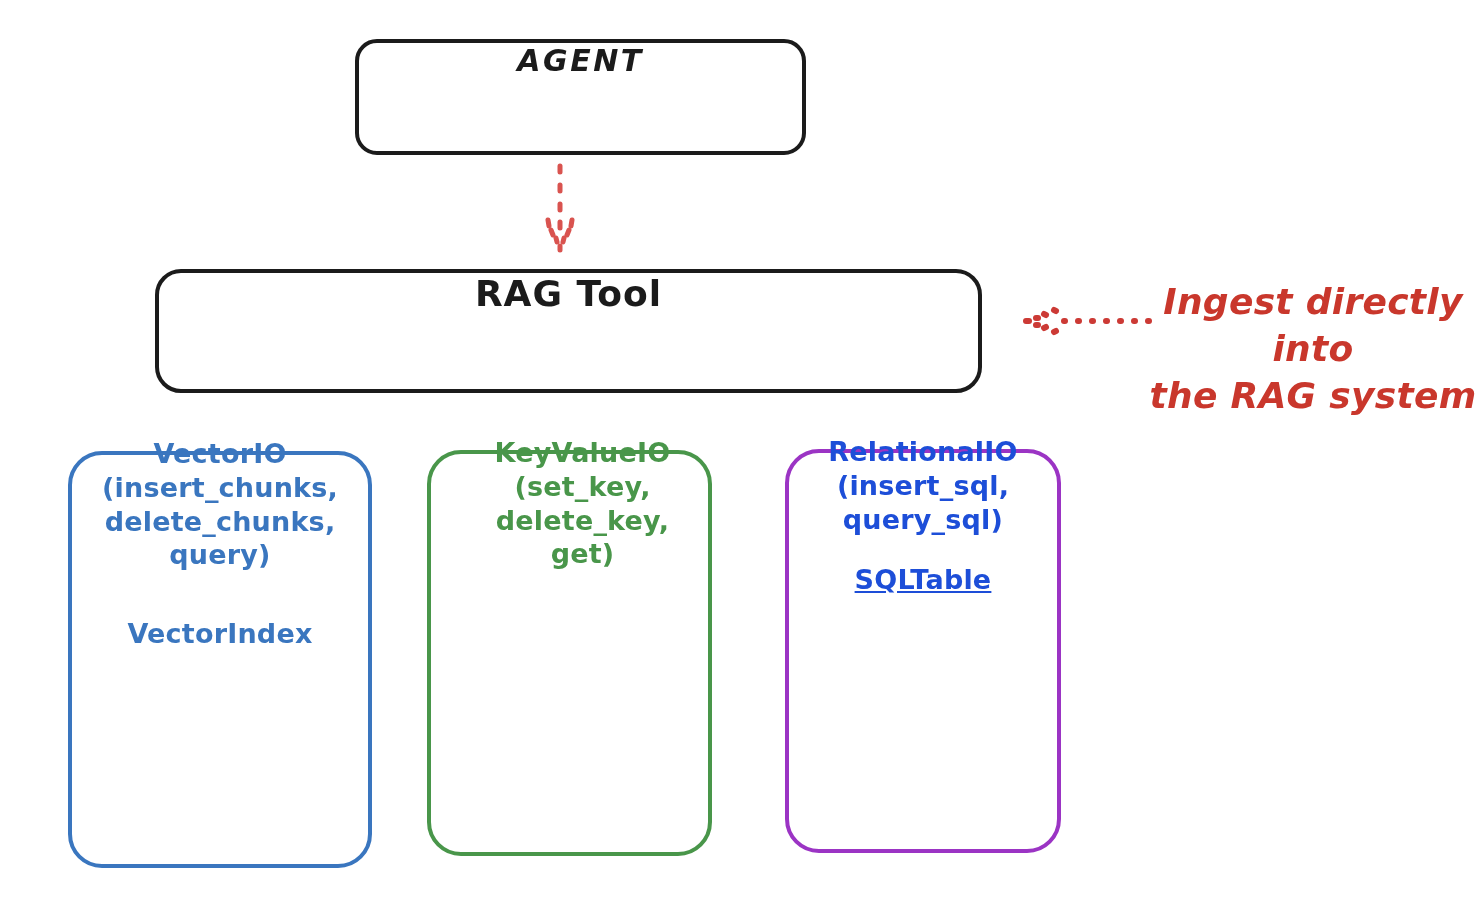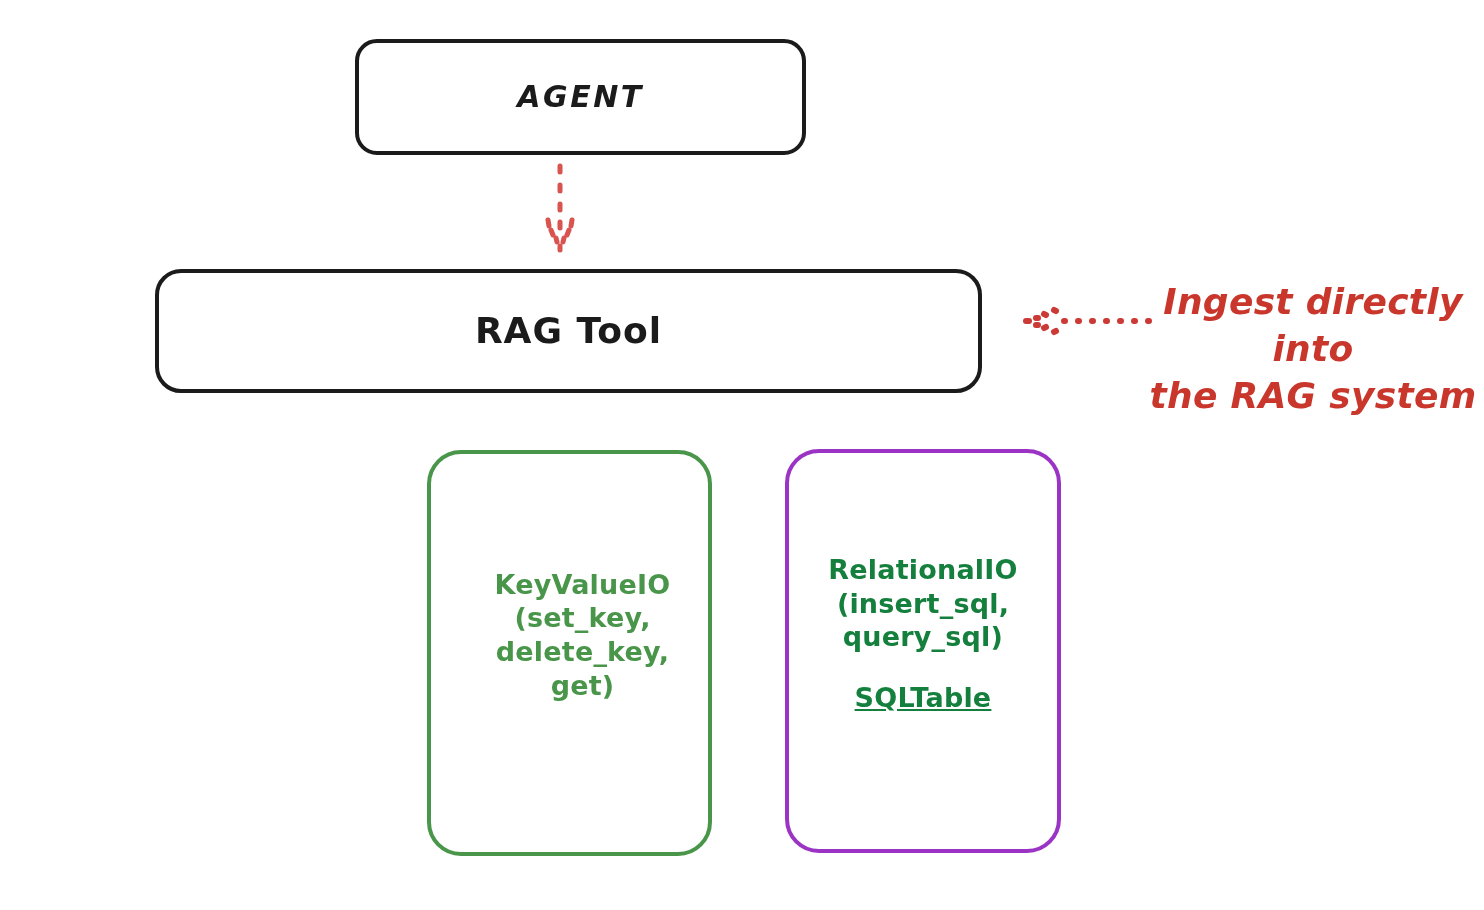--- a/index.html
+++ b/index.html
@@ -24,21 +24,20 @@
     height: 910px;
   }
 
   
   .node {
     position: absolute;
     box-sizing: border-box;
     display: flex;
     flex-direction: column;
     align-items: center;
-    justify-content: center;
     background: #ffffff;
     text-align: center;
   }
 
   .node-label {
     line-height: 1.18;
     white-space: pre-line;
     letter-spacing: 0.4px;
   }
 
@@ -213,30 +212,39 @@
       <line x1="26" y1="32" x2="28" y2="31"></line>
       <line x1="18" y1="22" x2="20" y2="22"></line>
       <line x1="18" y1="29" x2="20" y2="29"></line>
       <line x1="8" y1="25" x2="11" y2="25"></line>
     </g>
   </svg>
 
   <div class="annotation">Ingest directly into
 the RAG system</div>
 
+  <div class="node node-api node-vectorio" style="border-color:#3a76bf; color:#3a76bf;">
+    <div class="api-inner">
+      <div class="api-sig">VectorIO
+(insert_chunks,
+delete_chunks,
+query)</div>
+      <div class="api-index">VectorIndex</div>
+    </div>
+  </div>
 
   <div class="node node-api node-keyvalueio" style="border-color:#49964a; color:#49964a;padding-left:36px;">
     <div class="api-inner">
       <div class="api-sig">KeyValueIO
 (set_key,
 delete_key, get)</div>
     </div>
   </div>
 
-  <div class="node node-api node-relationalio" style="border-color:#9b34c4; color:#15803d;">
+  <div class="node node-api node-relationalio" style="border-color:#9b34c4; color:#1d4ed8;">
     <div class="api-inner">
       <div class="api-sig">RelationalIO
 (insert_sql,
 query_sql)</div>
       <div class="api-index">SQLTable</div>
     </div>
   </div>
 
 </div>
 

